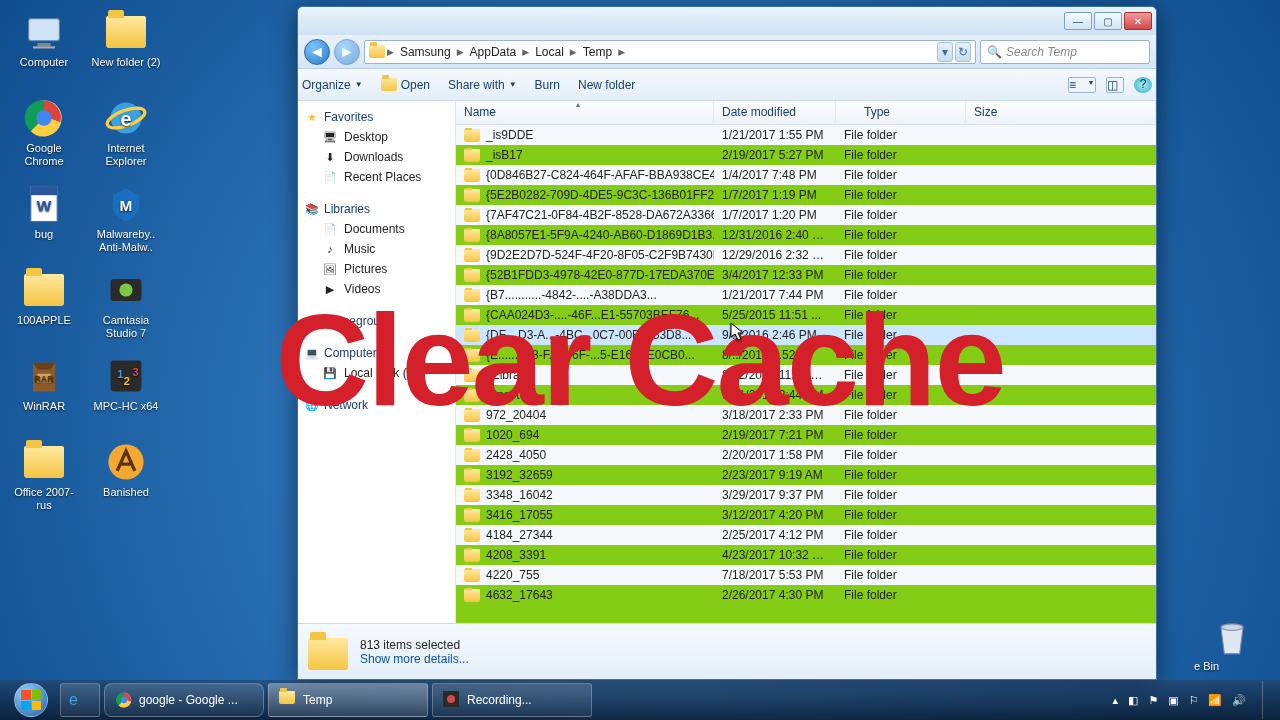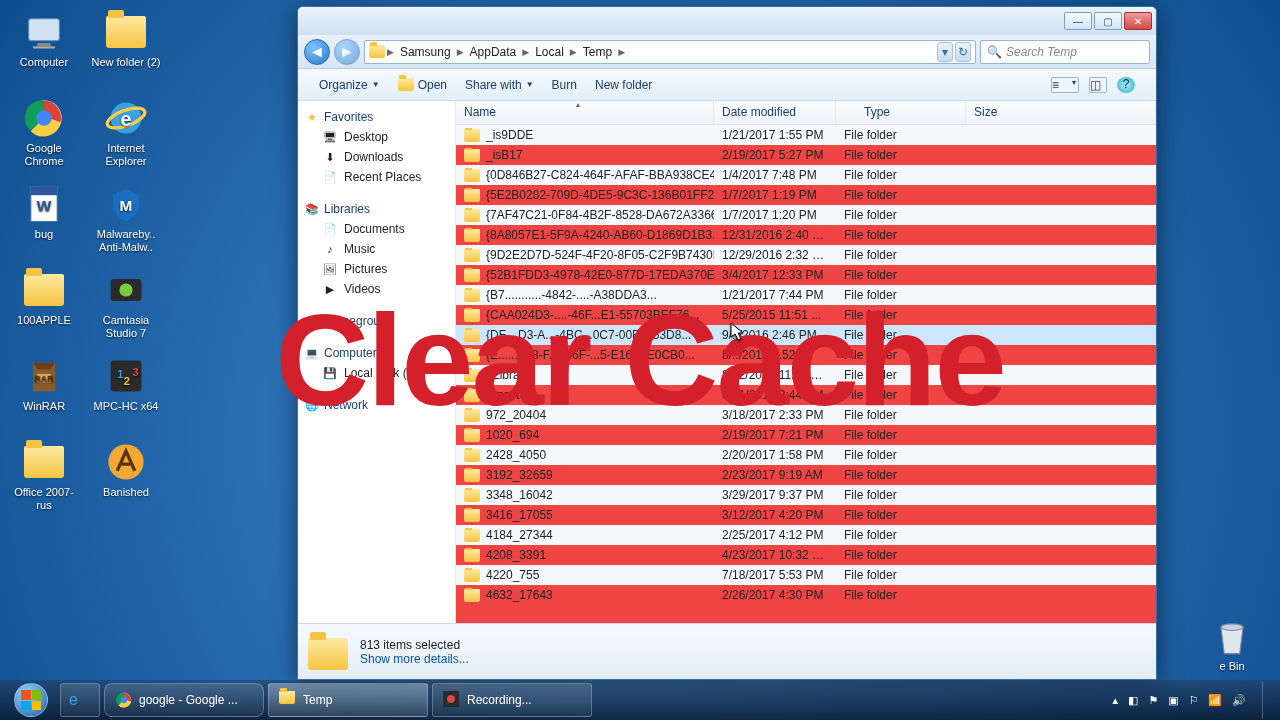--- a/index.html
+++ b/index.html
@@ -7,48 +7,48 @@
   .wallpaper { position: absolute; inset: 0; background: radial-gradient(circle at 50% 60%, #5aa7e0 0%, #2a72b6 45%, #0f4d8e 100%); }
   .logo-win { position: absolute; left: 50%; top: 50%; transform: translate(-50%,-48%); width: 300px; height: 300px; opacity: .85; filter: drop-shadow(0 0 30px rgba(255,255,255,.4)); }
   .logo-win svg { width: 100%; height: 100%; }
   
   .desk { position: absolute; top: 6px; left: 6px; display: grid; grid-template-columns: 76px 76px; grid-auto-rows: 84px; gap: 2px 6px; }
   .di { width: 76px; display: flex; flex-direction: column; align-items: center; text-align: center; color: #fff; font-size: 11px; text-shadow: 0 1px 2px rgba(0,0,0,.8); cursor: pointer; padding-top: 4px; }
   .di .ic { width: 44px; height: 44px; margin-bottom: 2px; display: flex; align-items: center; justify-content: center; }
   .di span { display: block; line-height: 1.15; max-width: 72px; overflow: hidden; }
   .folder-ic { width: 40px; height: 32px; background: linear-gradient(#ffe8a0,#f4c542); border-radius: 2px 2px 3px 3px; position: relative; }
   .folder-ic:before { content:""; position:absolute; top:-6px; left:2px; width:16px; height:8px; background:#f4c542; border-radius:2px 2px 0 0; }
-  .recycle-bin { position: absolute; right: 10px; bottom: 48px; width: 76px; text-align:center; color:#fff; font-size:11px; text-shadow:0 1px 2px rgba(0,0,0,.8); cursor:pointer; }
+  .recycle-bin { position: absolute; right: 10px; bottom: 48px; width: 76px; color:#fff; font-size:11px; text-shadow:0 1px 2px rgba(0,0,0,.8); cursor:pointer; }
   .recycle-bin .ic { width:44px; height:44px; margin:0 auto 2px; }
   
   .win { position: absolute; left: 297px; top: 6px; width: 860px; height: 674px; background: #fff; border: 1px solid #3a6ea5; border-radius: 6px 6px 0 0; box-shadow: 0 4px 24px rgba(0,0,0,.5); display: flex; flex-direction: column; overflow: hidden; }
   .titlebar { height: 28px; background: linear-gradient(#eaf3fb,#cfe2f3); display:flex; align-items:center; justify-content:flex-end; padding:0 4px; }
   .tbtn { width: 28px; height: 18px; margin-left: 2px; border:1px solid #7a9ec8; border-radius:2px; background:linear-gradient(#f4faff,#d2e4f3); display:flex;align-items:center;justify-content:center; font-size:10px; color:#25486f; cursor:pointer; }
   .tbtn.close { background:linear-gradient(#f09a9a,#d24a4a); color:#fff; border-color:#a53232; }
   .navbar { height: 34px; background: linear-gradient(#e8f1fa,#d6e6f5); display:flex; align-items:center; padding:0 6px; gap:4px; border-bottom:1px solid #b4cde4; }
   .navbtn { width:26px; height:26px; border-radius:50%; background:radial-gradient(circle at 35% 30%, #7ec3ff, #2a7acb); border:1px solid #2a6aa6; display:flex;align-items:center;justify-content:center;color:#fff; cursor:pointer; }
   .navbtn.small { width:16px; height:20px; border-radius:3px; background:linear-gradient(#e8f1fa,#c7ddf0); color:#3a6ea5; border:1px solid #a8c2dc; }
   .addr { flex:1; height:24px; background:#fff; border:1px solid #94b4d1; border-radius:2px; display:flex; align-items:center; font-size:12px; color:#222; padding:0 4px; gap:2px; }
   .addr .seg { padding:0 4px; cursor:pointer; }
   .addr .ar { color:#666; font-size:9px; }
   .addr-end { display:flex; gap:2px; }
   .search { width:170px; height:24px; background:#fff; border:1px solid #94b4d1; border-radius:2px; display:flex; align-items:center; padding:0 6px; color:#888; font-size:12px; font-style:italic; }
-  .toolbar { height:32px; background:linear-gradient(#f4f9fe,#e4eef8); border-bottom:1px solid #c7d9ea; display:flex; align-items:center; padding:0 21px; gap:18px; font-size:12px; color:#1a3e6e; }
+  .toolbar { height:32px; background:linear-gradient(#f4f9fe,#e4eef8); border-bottom:1px solid #c7d9ea; display:flex; align-items:center; padding:0 4px; gap:18px; font-size:12px; color:#1a3e6e; }
   .toolbar .ti { display:flex; align-items:center; gap:4px; cursor:pointer; }
   .toolbar .ti .dd { font-size:8px; }
   .toolbar-right { margin-left:auto; display:flex; gap:10px; align-items:center; }
   .tool-ic { width:18px; height:16px; border:1px solid #9bb6d0; background:#eef5fc; border-radius:2px; cursor:pointer; }
   .body { flex:1; display:flex; min-height:0; }
   .navpane { width:158px; background:#fff; border-right:1px solid #e0e8f0; overflow-y:auto; font-size:12px; padding:6px 0; }
   .np-group { margin-bottom:12px; }
   .np-head { display:flex; align-items:center; gap:4px; padding:2px 6px; color:#1a3e6e; cursor:pointer; }
   .np-item { display:flex; align-items:center; gap:6px; padding:2px 6px 2px 24px; color:#222; cursor:pointer; }
   .mini-ic { width:16px; height:16px; display:inline-flex; align-items:center; justify-content:center; font-size:11px; }
   .star { color:#f4c542; }
-  .content { flex:1; display:flex; flex-direction:column; min-width:0; background:#ef4444; }
+  .content { flex:1; display:flex; flex-direction:column; min-width:0; background:#84cc16; }
   .cols { height:24px; background:linear-gradient(#fdfdfe,#eef3f8); border-bottom:1px solid #d6e0ea; display:flex; font-size:12px; color:#1a3e6e; }
   .col { padding:4px 8px; border-right:1px solid #e2e9f0; cursor:pointer; }
   .col.name { width:258px; } .col.dm { width:122px; } .col.type { width:110px;margin-left:20px; } .col.size { flex:1; }
   .rows { flex:1; overflow-y:auto; }
   .row { display:flex; font-size:12px; height:20px; align-items:center; color:#222; cursor:pointer; }
   .row:nth-child(odd){ background:#f6f9fc; }
   .row.sel { background:#cde6ff; }
   .c { padding:0 8px; white-space:nowrap; overflow:hidden; text-overflow:ellipsis; }
   .c.name { width:258px; display:flex; align-items:center; gap:6px; } .c.dm { width:122px; } .c.type { width:110px; } .c.size{ flex:1; }
   .fold-s { width:16px; height:13px; background:linear-gradient(#ffe8a0,#f4c542); border-radius:1px 1px 2px 2px; position:relative; flex-shrink:0; }

